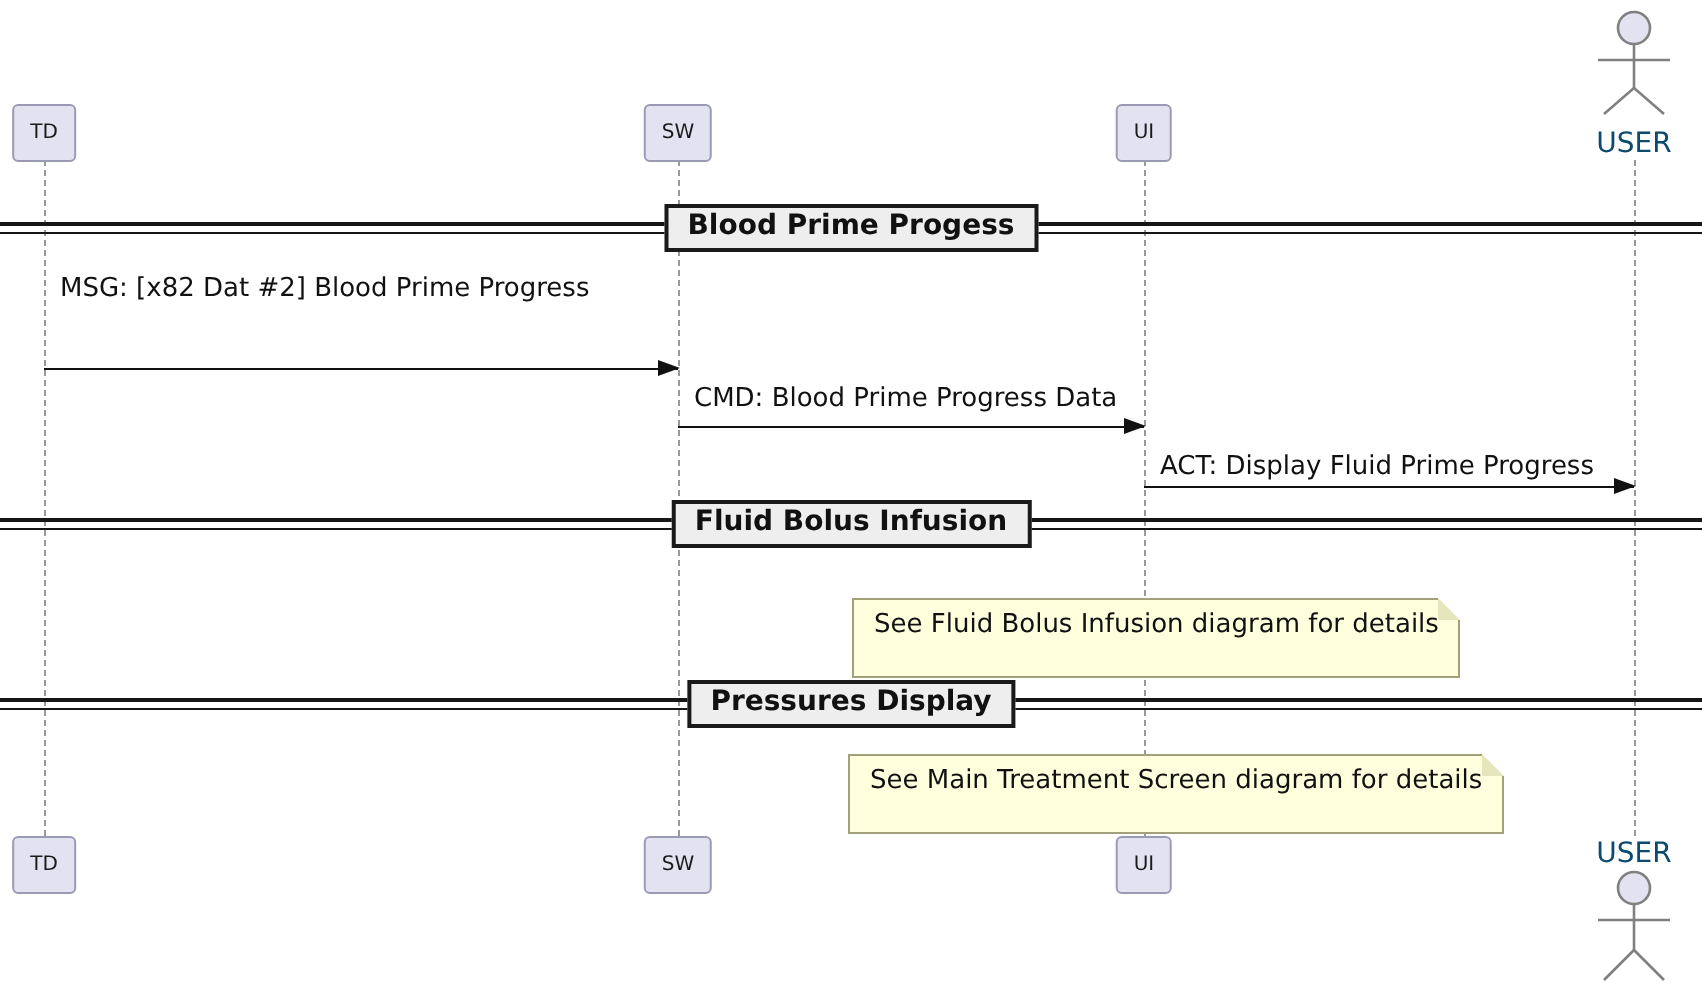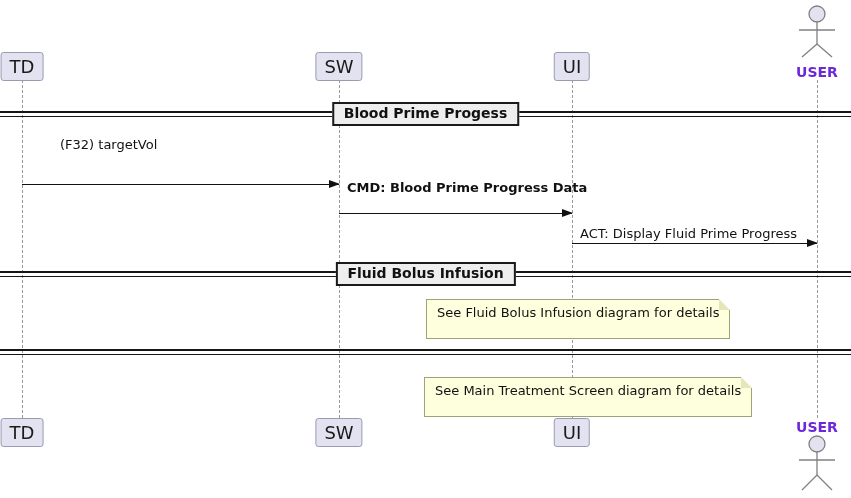--- a/index.html
+++ b/index.html
@@ -15,23 +15,23 @@
   }
   html,body{margin:0;padding:0;background:#ffffff;}
   #canvas{
     position:relative;width:851px;height:498px;background:#ffffff;overflow:hidden;
     font-family:"DejaVu Sans","Liberation Sans",sans-serif;color:var(--ink);
   }
   .lifeline{position:absolute;width:0;border-left:1px dashed var(--lifeline);top:80px;height:338px;}
   .pbox{
     position:absolute;transform:translateX(-50%);
     background:var(--pfill);border:1px solid var(--pborder);border-radius:3px;
-    font-size:18px;color:#1a1a1a;padding:5px 8px;line-height:17px;white-space:nowrap;
+    font-size:10px;color:#1a1a1a;padding:5px 8px;line-height:17px;white-space:nowrap;
   }
-  .actor-label{position:absolute;transform:translateX(-50%);font-size:14px;color:#6d28d9;white-space:nowrap;font-weight:bold;}
+  .actor-label{position:absolute;transform:translateX(-50%);font-size:14px;color:#0c4a6e;white-space:nowrap;}
   .actor-svg{position:absolute;}
   .divider{position:absolute;left:0;width:851px;height:24px;}
   .dline{position:absolute;left:0;right:0;height:1.5px;background:#161616;}
   .dline.l1{top:9px;} .dline.l2{top:13.5px;}
   .dlabel{
     position:absolute;left:50%;top:0;transform:translateX(-50%);
     background:var(--divfill);border:2px solid var(--divborder);
     font-weight:bold;font-size:14px;padding:1px 10px 2px 10px;line-height:17px;white-space:nowrap;
   }
   .msgline{position:absolute;height:0;border-top:1.3px solid var(--ink);}
@@ -74,49 +74,50 @@
   </svg>
   <div class="actor-label" style="left:817px;top:64px;">USER</div>
 
   <div class="divider" style="top:102px;">
     <div class="dline l1"></div>
     <div class="dline l2"></div>
     <div class="dlabel">Blood Prime Progess</div>
   </div>
 
   <div class="msglabel" style="left:30px;top:137px;">
-    <div class="indent">(F32) targetVol</div>
+    <div>MSG: [x82 Dat #2] Blood Prime Progress</div>
   </div>
   <div class="msgline" style="left:22px;top:184px;width:317px;">
     <span class="arrowhead"></span>
   </div>
 
-  <div class="msglabel" style="left:347px;top:180px;font-weight:bold;">CMD: Blood Prime Progress Data</div>
+  <div class="msglabel" style="left:347px;top:192px;">CMD: Blood Prime Progress Data</div>
   <div class="msgline" style="left:339px;top:213px;width:233px;">
     <span class="arrowhead"></span>
   </div>
 
   <div class="msglabel" style="left:580px;top:226px;">ACT: Display Fluid Prime Progress</div>
   <div class="msgline" style="left:572px;top:243px;width:245px;">
     <span class="arrowhead"></span>
   </div>
 
-  <div class="divider" style="top:262px;text-align:center;">
+  <div class="divider" style="top:250px;text-align:center;">
     <div class="dline l1"></div>
     <div class="dline l2"></div>
     <div class="dlabel">Fluid Bolus Infusion</div>
   </div>
 
   <div class="note" style="left:426px;top:299px;height:19px;">
     <span>See Fluid Bolus Infusion diagram for details</span>
   </div>
 
   <div class="divider" style="top:340px;">
     <div class="dline l1"></div>
     <div class="dline l2"></div>
+    <div class="dlabel">Pressures Display</div>
   </div>
 
   <div class="note" style="left:412px;top:377px;height:19px;margin-left:12px;">
     <span>See Main Treatment Screen diagram for details</span>
   </div>
 
   <div class="pbox" style="left:22px;top:418px;">TD</div>
   <div class="pbox" style="left:339px;top:418px;">SW</div>
   <div class="pbox" style="left:572px;top:418px;">UI</div>
 

